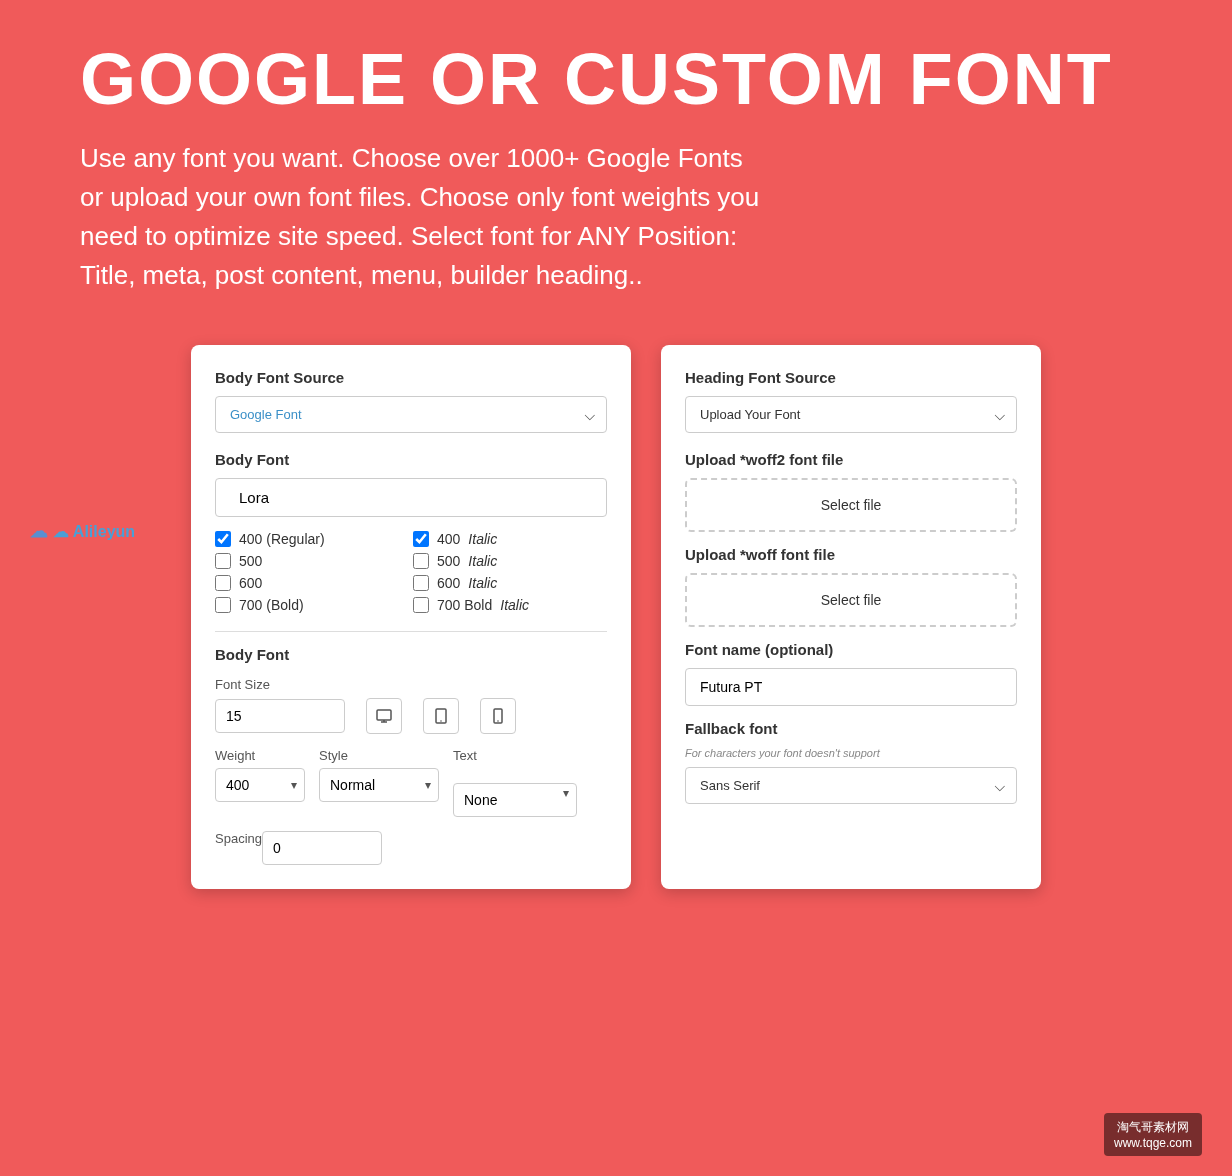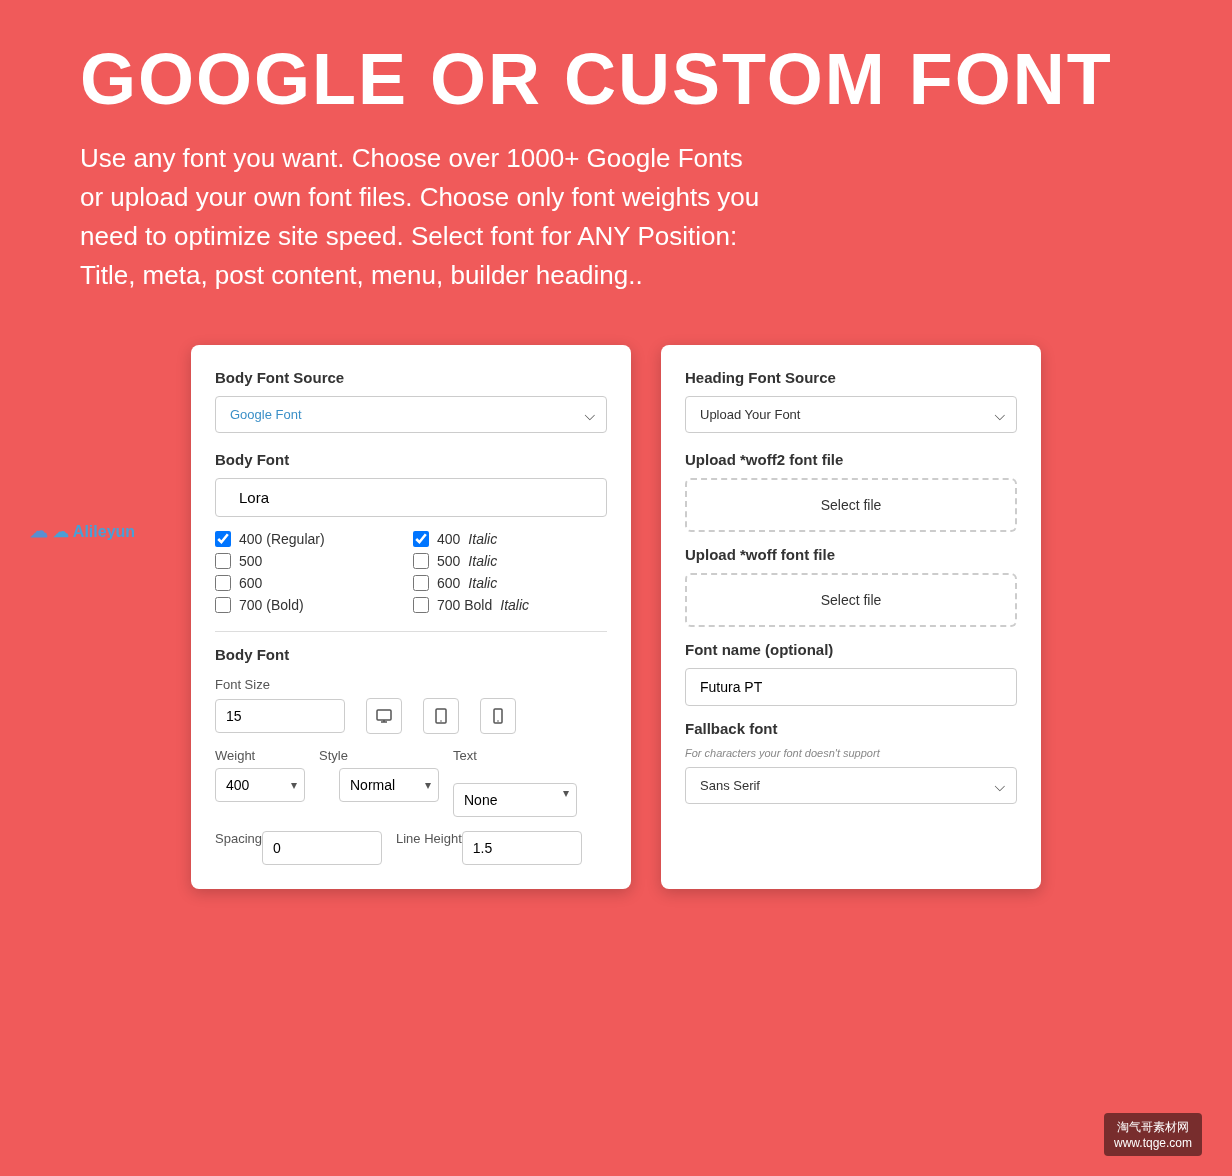--- a/index.html
+++ b/index.html
@@ -207,21 +207,21 @@
       position: relative;
       display: inline-block;
     }
 
     .select-wrapper .dropdown-arrow {
       right: 8px;
       font-size: 12px;
     }
 
     .weight-select { width: 90px; padding-right: 28px; }
-    .style-select { width: 100px; padding-right: 20px; margin-left: 20px; }
+    .style-select { width: 120px; padding-right: 20px; }
     .text-select { width: 124px; padding-right: 27px; margin-top: 15px; }
 
     .spacing-row {
       display: flex;
       gap: 14px;
     }
 
     .spacing-group {
       display: flex;
       flex-direction: row;
@@ -426,24 +426,20 @@
             <span class="dropdown-arrow">▾</span>
           </div>
         </div>
       </div>
 
       <div class="spacing-row">
         <div class="spacing-group">
           <div class="spacing-label">Spacing</div>
           <input class="spacing-input" type="text" value="0" style="">
         </div>
-        <div class="spacing-group">
-          <div class="spacing-label">Line Height</div>
-          <input class="spacing-input" type="text" value="1.5" style="">
-        </div>
       </div>
     </div>
   </div>
 
   <div class="panel panel-right">
     
     <div class="section-label">Heading Font Source</div>
     <div class="dropdown-wrapper">
       <select class="dropdown-select dark">
         <option>Upload Your Font</option>

